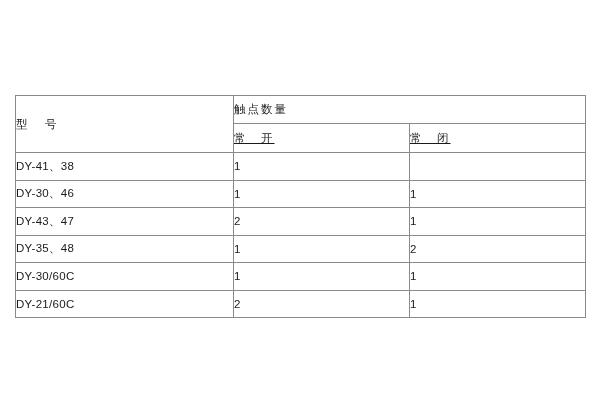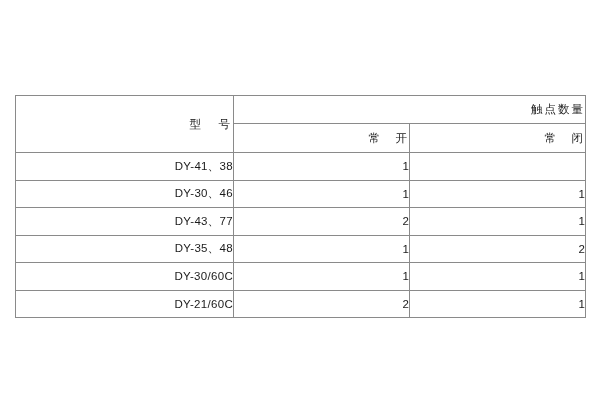--- a/index.html
+++ b/index.html
@@ -28,41 +28,42 @@
   table.spec {
     border-collapse: collapse;
     width: 570px;
     table-layout: fixed;
   }
   table.spec td,
   table.spec th {
     border: 1px solid #8a8a8a;
     font-weight: normal;
     color: #1a1a1a;
-    text-align: right;
+    text-align: left;
     vertical-align: middle;
     font-size: 11.5px;
     padding: 0;
     margin-top: 22px;
   }
   .col-model { width: 218px; }
   .col-no    { width: 176px; }
   .col-nc    { width: 176px; }
 
   .h-model {
     height: 55px;
     letter-spacing: 3px;
   }
   .h-group {
     height: 27px;
     letter-spacing: 2px;
   }
   .h-sub {
     height: 28px;
     letter-spacing: 2px;
+    text-decoration: underline;
   }
   .row-cell {
     height: 26.5px;
   }
   .model-cell {
     letter-spacing: 0.3px;
   }
   .num-cell {
     font-size: 11.5px;
   }
@@ -93,21 +94,21 @@
           <td class="row-cell model-cell">DY-41、38</td>
           <td class="row-cell num-cell">1</td>
           <td class="row-cell num-cell"></td>
         </tr>
         <tr>
           <td class="row-cell model-cell">DY-30、46</td>
           <td class="row-cell num-cell">1</td>
           <td class="row-cell num-cell">1</td>
         </tr>
         <tr>
-          <td class="row-cell model-cell">DY-43、77</td>
+          <td class="row-cell model-cell">DY-43、47</td>
           <td class="row-cell num-cell">2</td>
           <td class="row-cell num-cell">1</td>
         </tr>
         <tr>
           <td class="row-cell model-cell">DY-35、48</td>
           <td class="row-cell num-cell">1</td>
           <td class="row-cell num-cell">2</td>
         </tr>
         <tr>
           <td class="row-cell model-cell">DY-30/60C</td>

